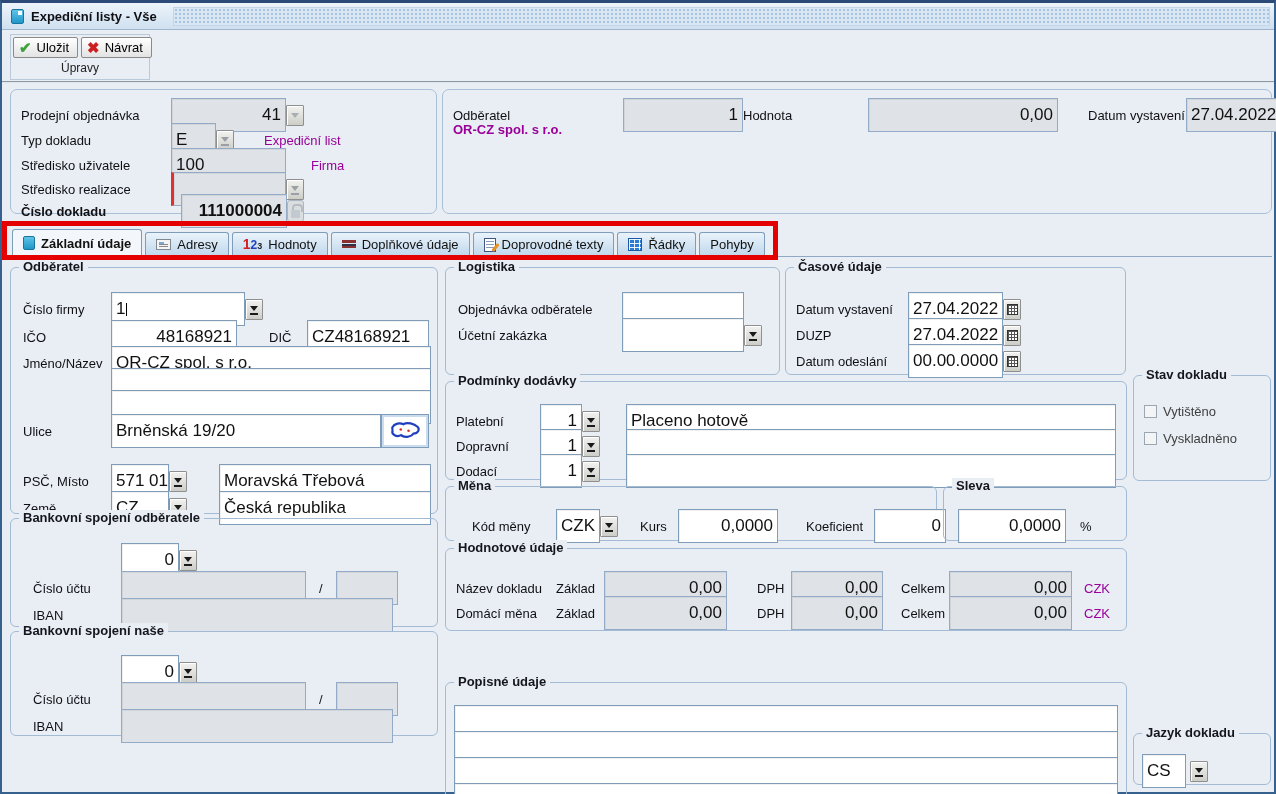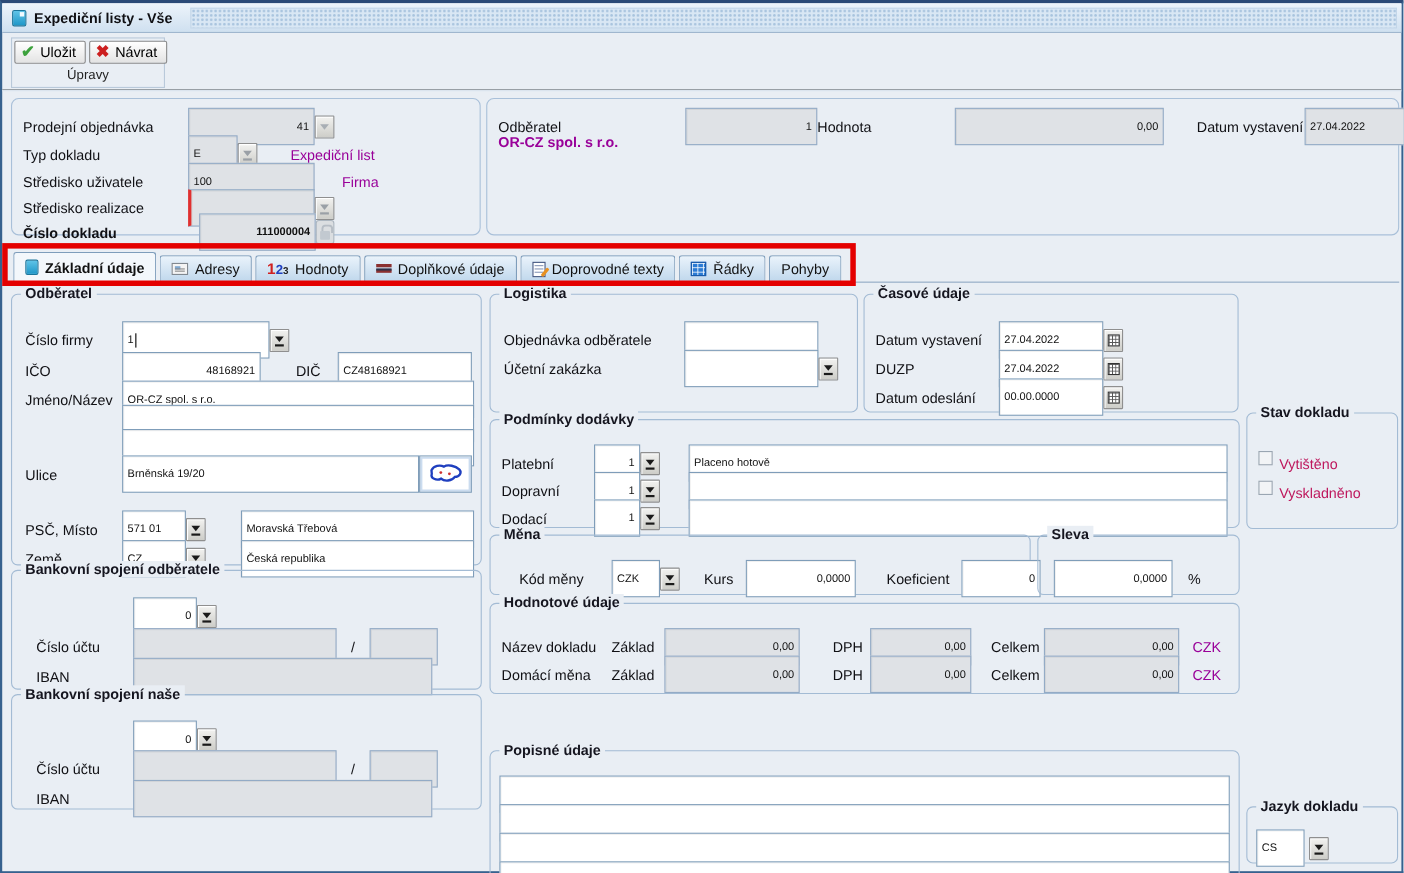--- a/index.html
+++ b/index.html
@@ -28,23 +28,23 @@
   
   .panel { position:absolute; border:1px solid #A9C0D9; border-radius:7px; }
   .gbox  { position:absolute; border:1px solid #A3BBD4; border-radius:6px; }
   .gtitle { position:absolute; top:-9px; left:8px; background:#E9EEF4; padding:0 4px; font-weight:bold; font-size:13px; color:#15151F; white-space:nowrap; }
 
   .ar { position:absolute; display:flex; align-items:center; }
   .lbl { font-size:13px; color:#101014; white-space:nowrap; flex:none; }
   .lbl.b { font-weight:bold; }
   .purple { color:#990099; white-space:nowrap; }
   .purple.b { font-weight:bold; }
-  .grey-lbl { color:#be185d;margin-top:10px; }
-
-  .tf { height:21px; border:1px solid #7F9DB9; background:#fff; padding:16px 4px; font-size:10px; display:flex; align-items:center; flex:none; overflow:hidden; white-space:nowrap; box-shadow:inset 1px 1px 0 rgba(0,0,0,0.06); }
+  .grey-lbl { color:#404040; }
+
+  .tf { height:21px; border:1px solid #7F9DB9; background:#fff; padding:16px 4px; font-size:17px; display:flex; align-items:center; flex:none; overflow:hidden; white-space:nowrap; box-shadow:inset 1px 1px 0 rgba(0,0,0,0.06); }
   .tf.num { justify-content:flex-end; }
   .tf.ro { background:#DFE2E6; border-color:#93ABC6; }
   .tf.bold { font-weight:bold; }
   .tf.req { border-left:3px solid #E03030; }
   .caret { width:1px; height:13px; background:#000; margin-left:1px; }
 
   .dd, .spin, .cal { width:18px; height:21px; flex:none; position:relative; background:linear-gradient(#F2F2F0,#CDCDC8); border:1px solid #8F8F8F; border-radius:1px; box-shadow:inset 1px 1px 0 #fff; }
   .dd::before { content:""; position:absolute; left:4px; top:6px; border-left:4px solid transparent; border-right:4px solid transparent; border-top:5px solid #1a1a1a; }
   .dd::after  { content:""; position:absolute; left:4px; top:13px; width:8px; height:2px; background:#1a1a1a; }
   .dd.dis::before { border-top-color:#9AA0A6; }

